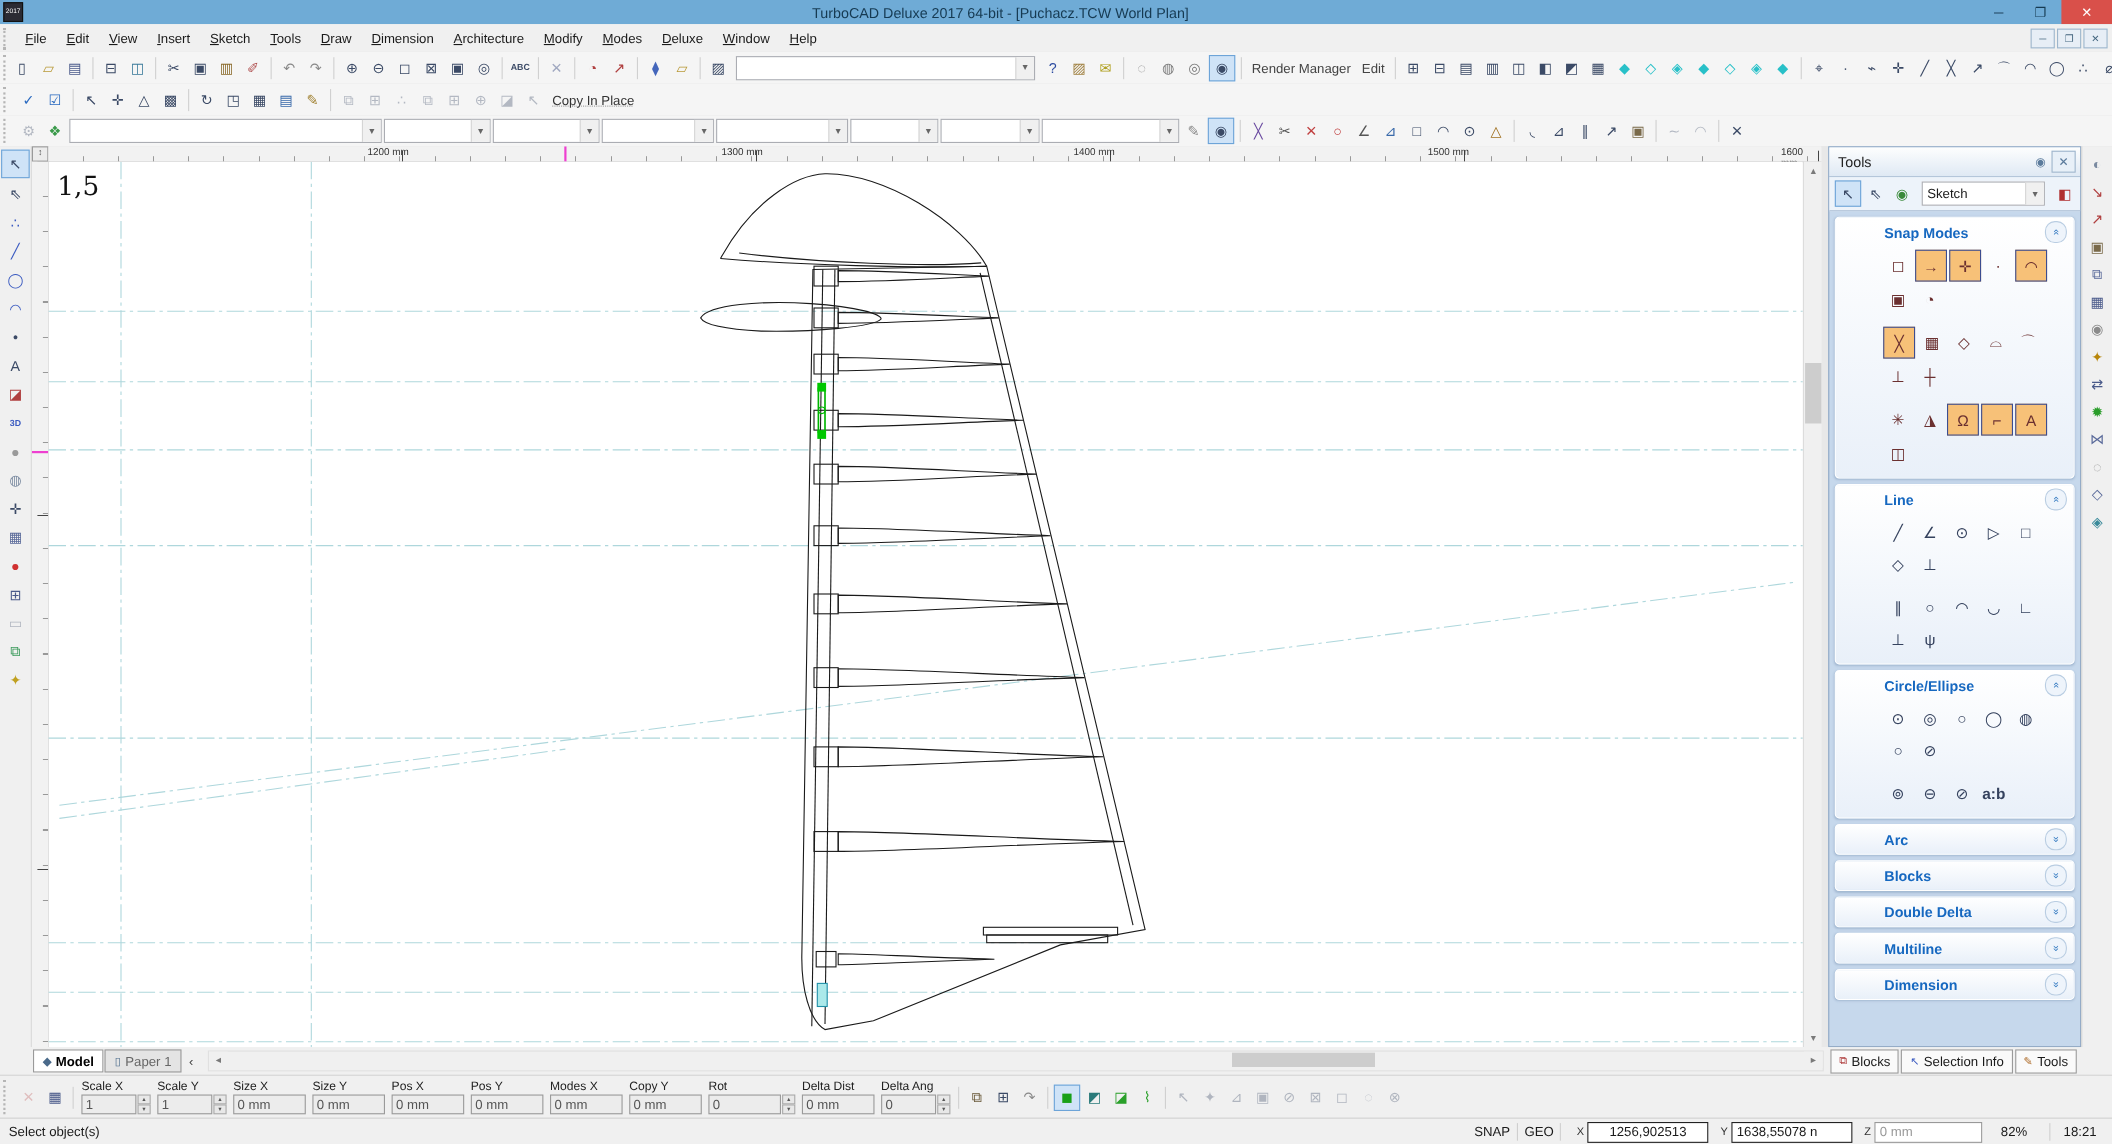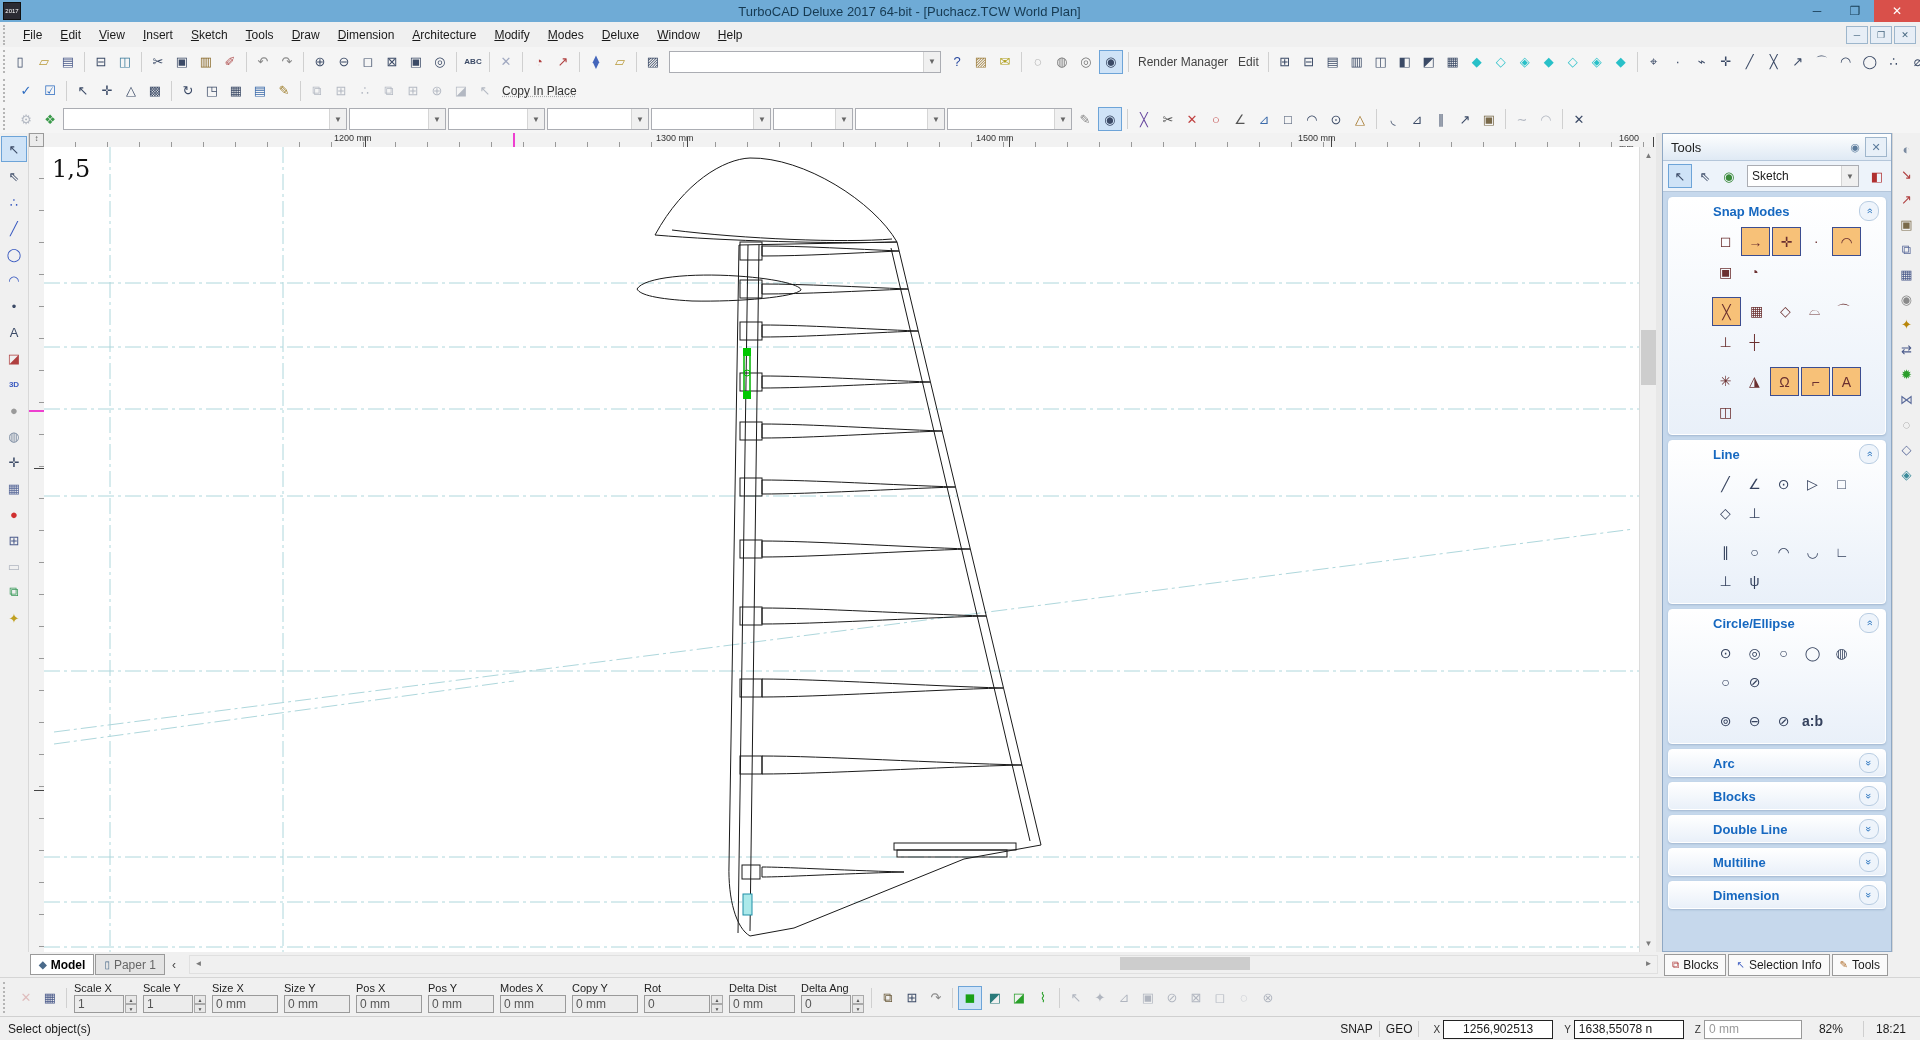--- a/index.html
+++ b/index.html
@@ -563,21 +563,21 @@
           </div>
         </div>
         <div class="tpcard">
           <div class="tphead">
             <div class="tptext">Blocks</div>
             <div class="chevbtn chevdn">»</div>
           </div>
         </div>
         <div class="tpcard">
           <div class="tphead">
-            <div class="tptext">Double Line</div>
+            <div class="tptext">Double Delta</div>
             <div class="chevbtn chevdn">»</div>
           </div>
         </div>
         <div class="tpcard">
           <div class="tphead">
             <div class="tptext">Multiline</div>
             <div class="chevbtn chevdn">»</div>
           </div>
         </div>
         <div class="tpcard">

